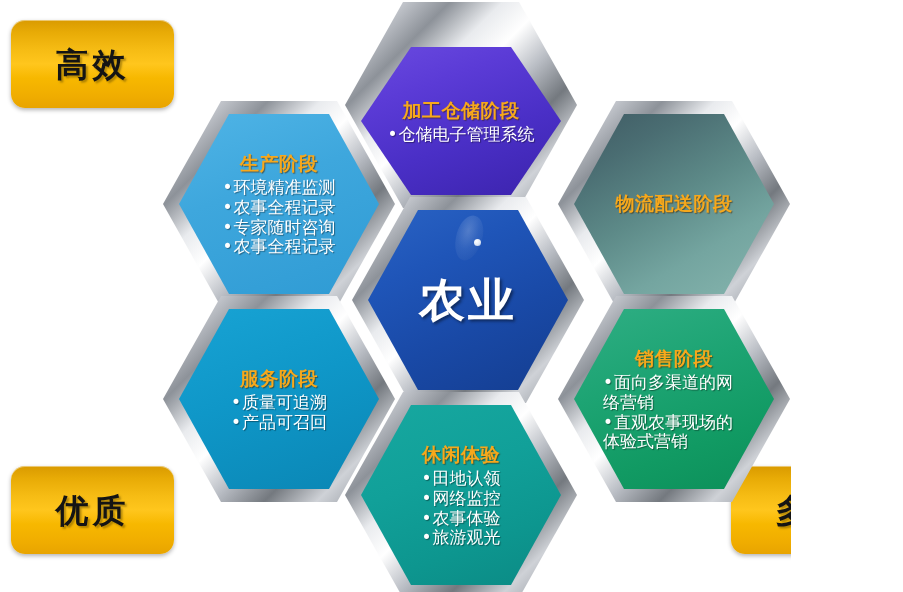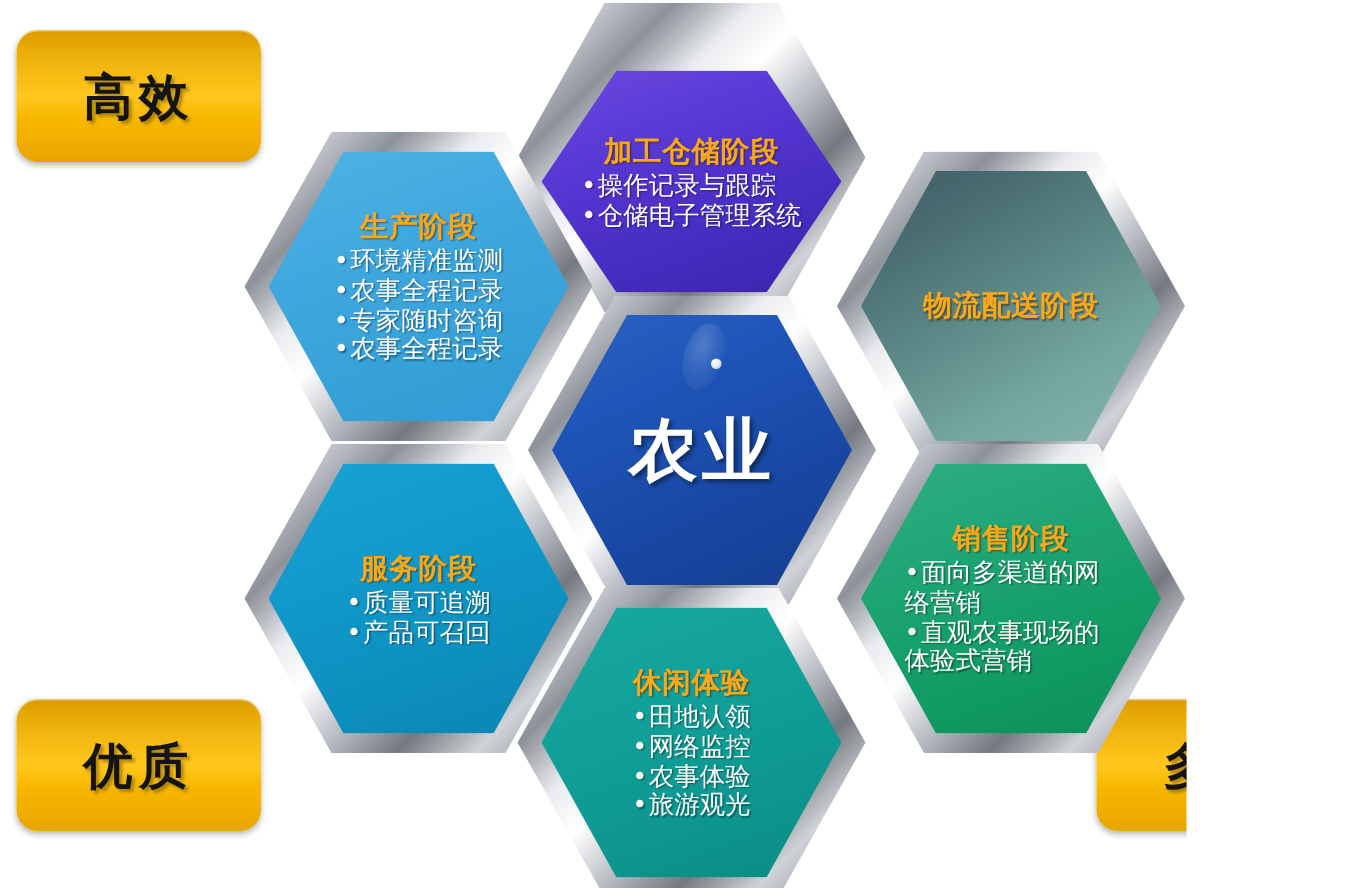--- a/index.html
+++ b/index.html
@@ -181,21 +181,21 @@
     line-height: 1.06;
     letter-spacing: 3px;
     text-align: center;
     text-shadow: 2px 2px 3px rgba(0,0,0,0.45);
     position: relative;
     z-index: 2;
   }
 
   
   #hex-top    { left: 345px; top: 2px;   }
-  #hex-prod   { left: 163px; top: 88px; }
+  #hex-prod   { left: 163px; top: 101px; }
   #hex-logi   { left: 558px; top: 101px; }
   #hex-center { left: 352px; top: 197px; }
   #hex-serv   { left: 163px; top: 296px; }
   #hex-sale   { left: 558px; top: 296px; }
   #hex-leis   { left: 345px; top: 392px; }
 </style>
 </head>
 <body>
 
 <div id="canvas">
@@ -208,21 +208,20 @@
   </div>
   <div class="badge" id="badge-br">
     <span class="badge-label">多态</span>
   </div>
 
   <div class="hex" id="hex-top">
     <div class="frame"></div>
     <div class="inner">
       <div class="hex-title">加工仓储阶段</div>
       <ul class="hex-list centered">
-        <li>操作记录与跟踪</li>
         <li>仓储电子管理系统</li>
       </ul>
     </div>
   </div>
 
   <div class="hex" id="hex-prod">
     <div class="frame"></div>
     <div class="inner">
       <div class="hex-title">生产阶段</div>
       <ul class="hex-list centered">

